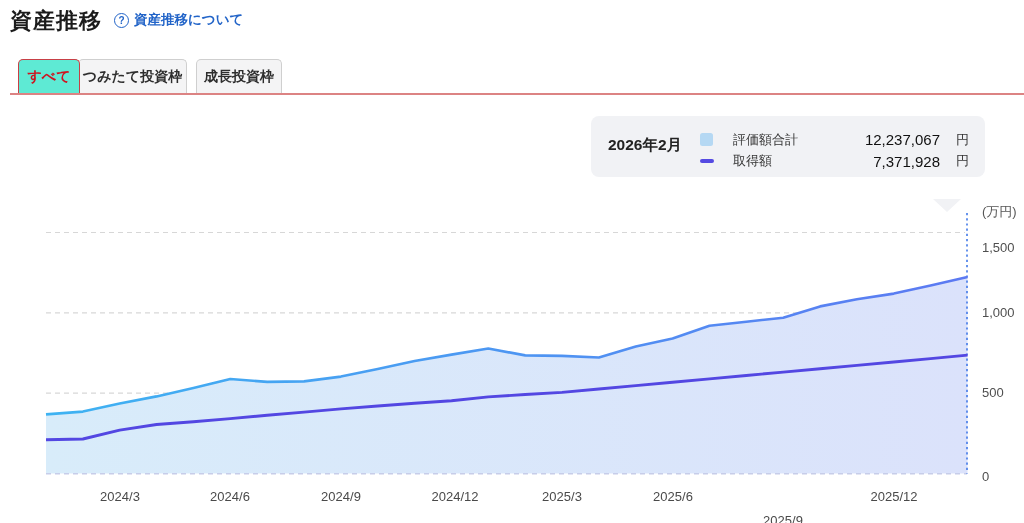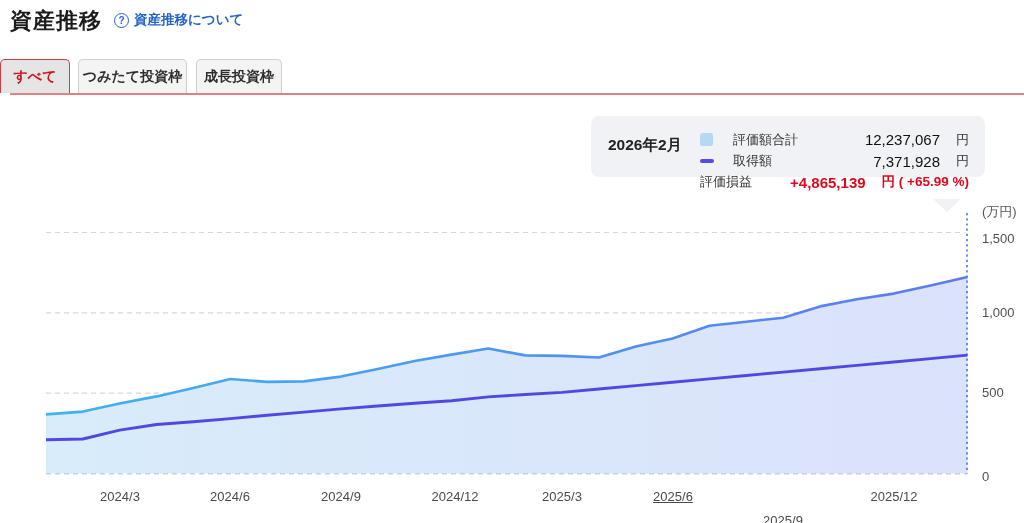--- a/index.html
+++ b/index.html
@@ -11,21 +11,21 @@
   #page-title { left:10px; top:6px; font-size:22px; font-weight:bold; color:#1b1b1b; letter-spacing:1px; }
   #help-link { left:114px; top:11px; display:flex; align-items:center; gap:5px; color:#2264c8;
                cursor:pointer; text-decoration:none; }
   #help-icon { width:15px; height:15px; border:1.5px solid #2264c8; border-radius:50%;
                font-size:10px; font-weight:bold; display:flex; align-items:center; justify-content:center; }
   #help-text { font-size:13.5px; font-weight:600; }
 
   
   .tab { top:59px; height:34px; display:flex; align-items:center; justify-content:center;
          font-size:14px; font-weight:bold; border-radius:5px 5px 0 0; cursor:pointer; }
-  #tab-all { left:0; width:70px; background:#e5e5e5; color:#cf1420; border:1.5px solid #c84046; border-bottom:none; z-index:2; }
+  #tab-all { left:18px; width:62px; background:#5eead4; color:#cf1420; border:1.5px solid #c84046; border-bottom:none; z-index:2; }
   #tab-tsumitate { left:78px; width:109px; }
   #tab-growth { left:196px; width:86px; }
   .tab.inactive { background:#f4f4f5; color:#2e2e2e; border:1px solid #cfcfcf; border-bottom:none; font-weight:600; }
   #tab-underline { left:10px; right:0; top:93px; height:2.3px; background:rgba(191,30,30,0.55); }
 
   
   #tooltip { left:591px; top:116px; width:394px; height:61px; background:#f1f2f5;
              border-radius:8px; z-index:5; }
   #tooltip-caret { position:absolute; left:342px; top:83px; width:0; height:0;
                    border-left:14px solid transparent; border-right:14px solid transparent;
@@ -79,31 +79,31 @@
     <line x1="46" y1="393.2" x2="965" y2="393.2" stroke="#d7d7d7" stroke-width="1.2" stroke-dasharray="5 4"></line>
   </g>
   <path id="area-fill" fill="url(#fillGrad)" d="M46.0,414.4L82.9,411.6L119.7,403.6L156.6,396.4L193.4,387.9L230.3,379.0L267.2,381.9L304.0,381.4L340.9,376.6L377.7,369.1L414.6,361.0L451.5,354.6L488.3,348.5L525.2,355.4L562.0,355.9L598.9,357.5L635.8,346.6L672.6,338.5L709.5,325.7L746.3,321.7L783.2,317.7L820.1,306.4L856.9,299.2L893.8,293.6L930.6,285.5L967.5,276.9L967.5,473.5L46,473.5Z"></path>
   <line id="x-axis" x1="46" y1="473.8" x2="967" y2="473.8" stroke="#c7cde9" stroke-width="1.5" stroke-dasharray="5 4"></line>
   <line id="cursor-line" x1="967" y1="213" x2="967" y2="473.5" stroke="#4179e8" stroke-width="1.6" stroke-dasharray="2.2 3"></line>
   <path id="area-stroke" fill="none" stroke="url(#strokeGrad)" stroke-width="2.6" stroke-linejoin="round" d="M46.0,414.4L82.9,411.6L119.7,403.6L156.6,396.4L193.4,387.9L230.3,379.0L267.2,381.9L304.0,381.4L340.9,376.6L377.7,369.1L414.6,361.0L451.5,354.6L488.3,348.5L525.2,355.4L562.0,355.9L598.9,357.5L635.8,346.6L672.6,338.5L709.5,325.7L746.3,321.7L783.2,317.7L820.1,306.4L856.9,299.2L893.8,293.6L930.6,285.5L967.5,276.9"></path>
   <path id="acq-line" fill="none" stroke="#5347e2" stroke-width="2.9" stroke-linejoin="round" d="M46.0,439.8L82.9,439.0L119.7,430.1L156.6,424.5L193.4,421.8L230.3,418.6L267.2,415.3L304.0,412.1L340.9,408.9L377.7,406.0L414.6,403.3L451.5,400.7L488.3,396.9L525.2,394.5L562.0,392.4L598.9,389.0L635.8,385.6L672.6,382.2L709.5,378.9L746.3,375.5L783.2,372.1L820.1,368.7L856.9,365.4L893.8,362.0L930.6,358.6L967.5,355.1"></path>
 </svg>
 
 <div class="abs ytick" style="top:203px;color:#555;">(万円)</div>
-<div class="abs ytick" style="top:231px;">1,500</div>
+<div class="abs ytick" style="top:240px;">1,500</div>
 <div class="abs ytick" style="top:305px;">1,000</div>
 <div class="abs ytick" style="top:385px;">500</div>
 <div class="abs ytick" style="top:469px;">0</div>
 
 <div class="abs xtick" style="left:75px;">2024/3</div>
 <div class="abs xtick" style="left:185px;">2024/6</div>
 <div class="abs xtick" style="left:296px;">2024/9</div>
 <div class="abs xtick" style="left:410px;">2024/12</div>
 <div class="abs xtick" style="left:517px;">2025/3</div>
-<div class="abs xtick" style="left:628px;text-decoration:underline;">2025/6</div>
+<div class="abs xtick" style="left:628px;">2025/6</div>
 <div class="abs xtick" style="left:738px;margin-top:24px;">2025/9</div>
 <div class="abs xtick" style="left:849px;">2025/12</div>
 
 <div class="abs" id="tooltip">
   <div id="tooltip-caret"></div>
   <div id="tooltip-date">2026年2月</div>
   <div id="tooltip-rows">
     <div class="t-row">
       <span class="swatch-box"></span>
       <span class="t-label">評価額合計</span>
@@ -111,20 +111,14 @@
       <span class="t-value">12,237,067</span>
       <span class="t-unit">円</span>
     </div>
     <div class="t-row">
       <span class="swatch-dash"></span>
       <span class="t-label">取得額</span>
       <span class="t-spacer"></span>
       <span class="t-value">7,371,928</span>
       <span class="t-unit">円</span>
     </div>
-    <div class="t-row profit">
-      <span class="t-label">評価損益</span>
-      <span class="t-spacer"></span>
-      <span class="t-value">+4,865,139</span>
-      <span class="t-unit">円 ( +65.99 %)</span>
-    </div>
   </div>
 </div>
 
 </body></html>

